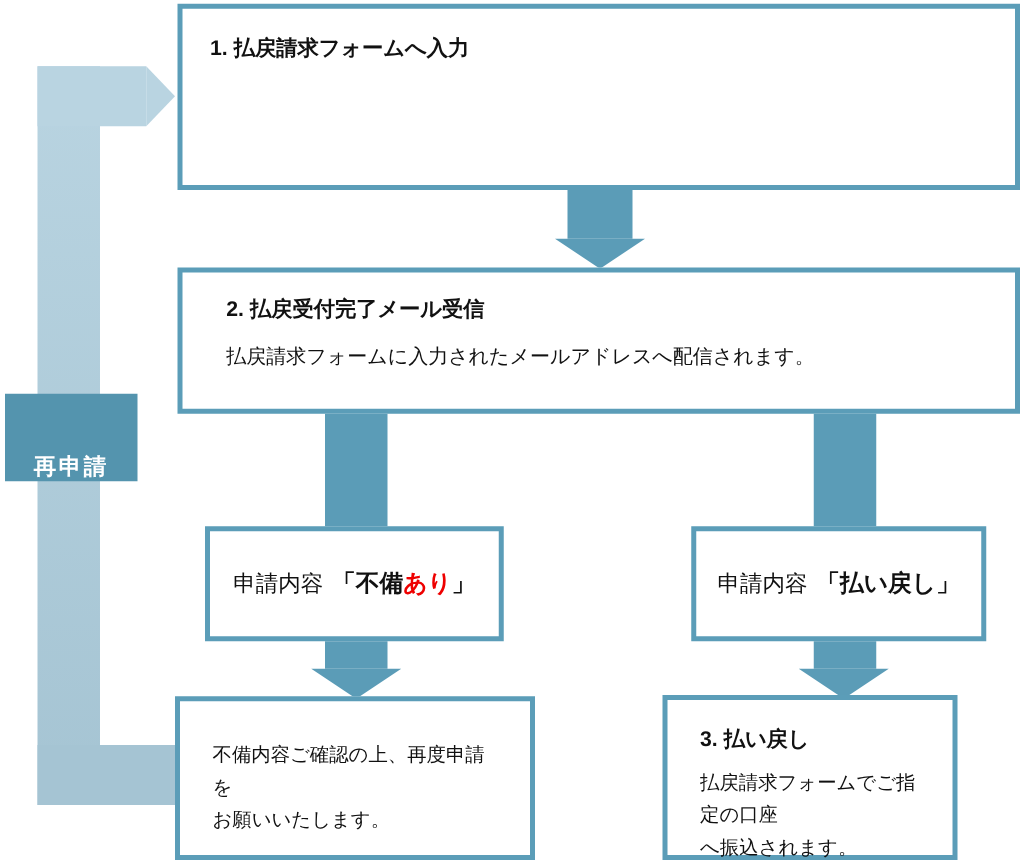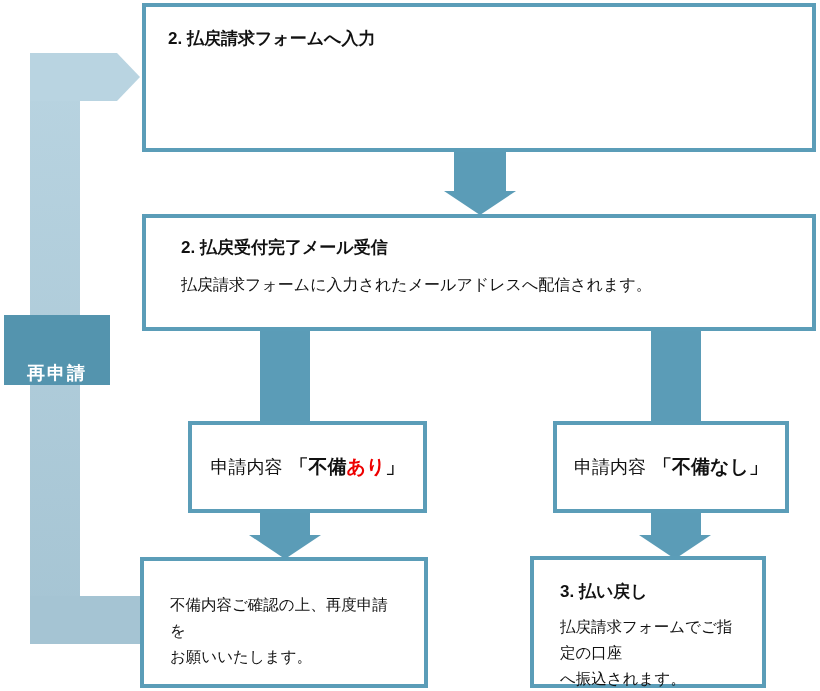--- a/index.html
+++ b/index.html
@@ -99,21 +99,21 @@
   
   .flow-box {
     position: absolute;
     background: #ffffff;
     border: 4px solid var(--box-border);
     z-index: 3;
   }
   .box1 { left: 142px; top: 3px;   width: 674px; height: 149px; padding: 20px 22px; }
   .box2 { left: 142px; top: 214px; width: 674px; height: 117px; padding: 18px 35px; }
   .branch { display: flex; align-items: center; justify-content: center; }
-  .branch-left  { left: 188px; top: 421px; width: 239px; height: 92px; }
+  .branch-left  { left: 164px; top: 421px; width: 239px; height: 92px; }
   .branch-right { left: 553px; top: 421px; width: 236px; height: 92px; }
   .box3-left  { left: 140px; top: 557px; width: 288px; height: 131px; padding: 20px 26px; }
   .box3-right { left: 530px; top: 556px; width: 236px; height: 132px; padding: 20px 26px; }
 
   .step-title {
     font-size: 17px;
     font-weight: bold;
     color: var(--text);
   }
   .step-body {
@@ -158,37 +158,37 @@
   <div class="head-down h1"></div>
   <div class="stem s2l"></div>
   <div class="stem s2r"></div>
   <div class="stem s3l"></div>
   <div class="head-down h3l"></div>
   <div class="stem s3r"></div>
   <div class="head-down h3r"></div>
 
 
   <div class="flow-box box1">
-    <div class="step-title">2. 払戻請求フォームへ入力</div>
+    <div class="step-title">1. 払戻請求フォームへ入力</div>
   </div>
 
   <div class="flow-box box2">
     <div class="step-title">2. 払戻受付完了メール受信</div>
     <div class="step-body">払戻請求フォームに入力されたメールアドレスへ配信されます。</div>
   </div>
 
   <div class="flow-box branch branch-left">
     <div class="branch-text">
       <span class="prefix">申請内容</span><b><span>「不備</span><span class="red">あり</span><span>」</span></b>
     </div>
   </div>
 
   <div class="flow-box branch branch-right">
     <div class="branch-text">
-      <span class="prefix">申請内容</span><b>「不備なし」</b>
+      <span class="prefix">申請内容</span><b>「払い戻し」</b>
     </div>
   </div>
 
   <div class="flow-box box3-left">
     <div class="step-body-small">
       <div>不備内容ご確認の上、再度申請を</div>
       <div>お願いいたします。</div>
     </div>
   </div>
 

